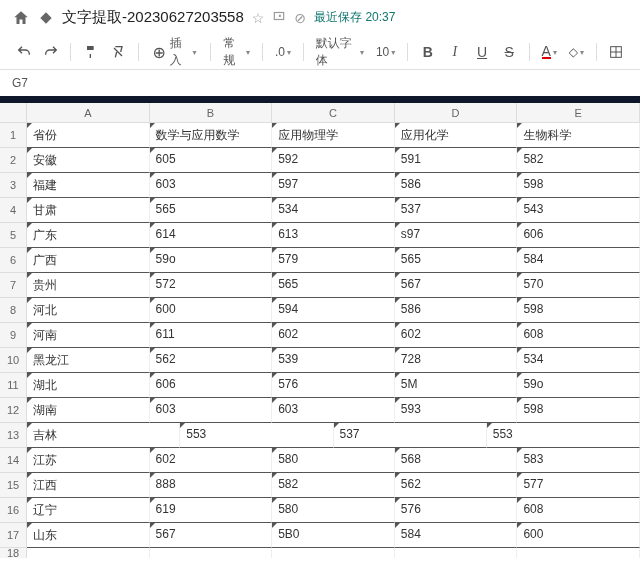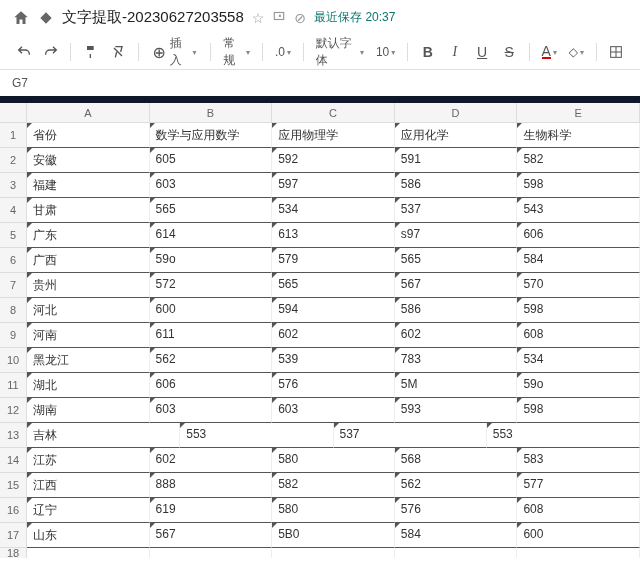--- a/index.html
+++ b/index.html
@@ -206,21 +206,21 @@
           <div class="cell">611</div>
           <div class="cell">602</div>
           <div class="cell">602</div>
           <div class="cell">608</div>
         </div>
         <div class="row data-row">
           <div class="row-h">10</div>
           <div class="cell">黑龙江</div>
           <div class="cell">562</div>
           <div class="cell">539</div>
-          <div class="cell">783</div>
+          <div class="cell">728</div>
           <div class="cell">534</div>
         </div>
         <div class="row data-row">
           <div class="row-h">11</div>
           <div class="cell">湖北</div>
           <div class="cell">606</div>
           <div class="cell">576</div>
           <div class="cell">5M</div>
           <div class="cell">59o</div>
         </div>

